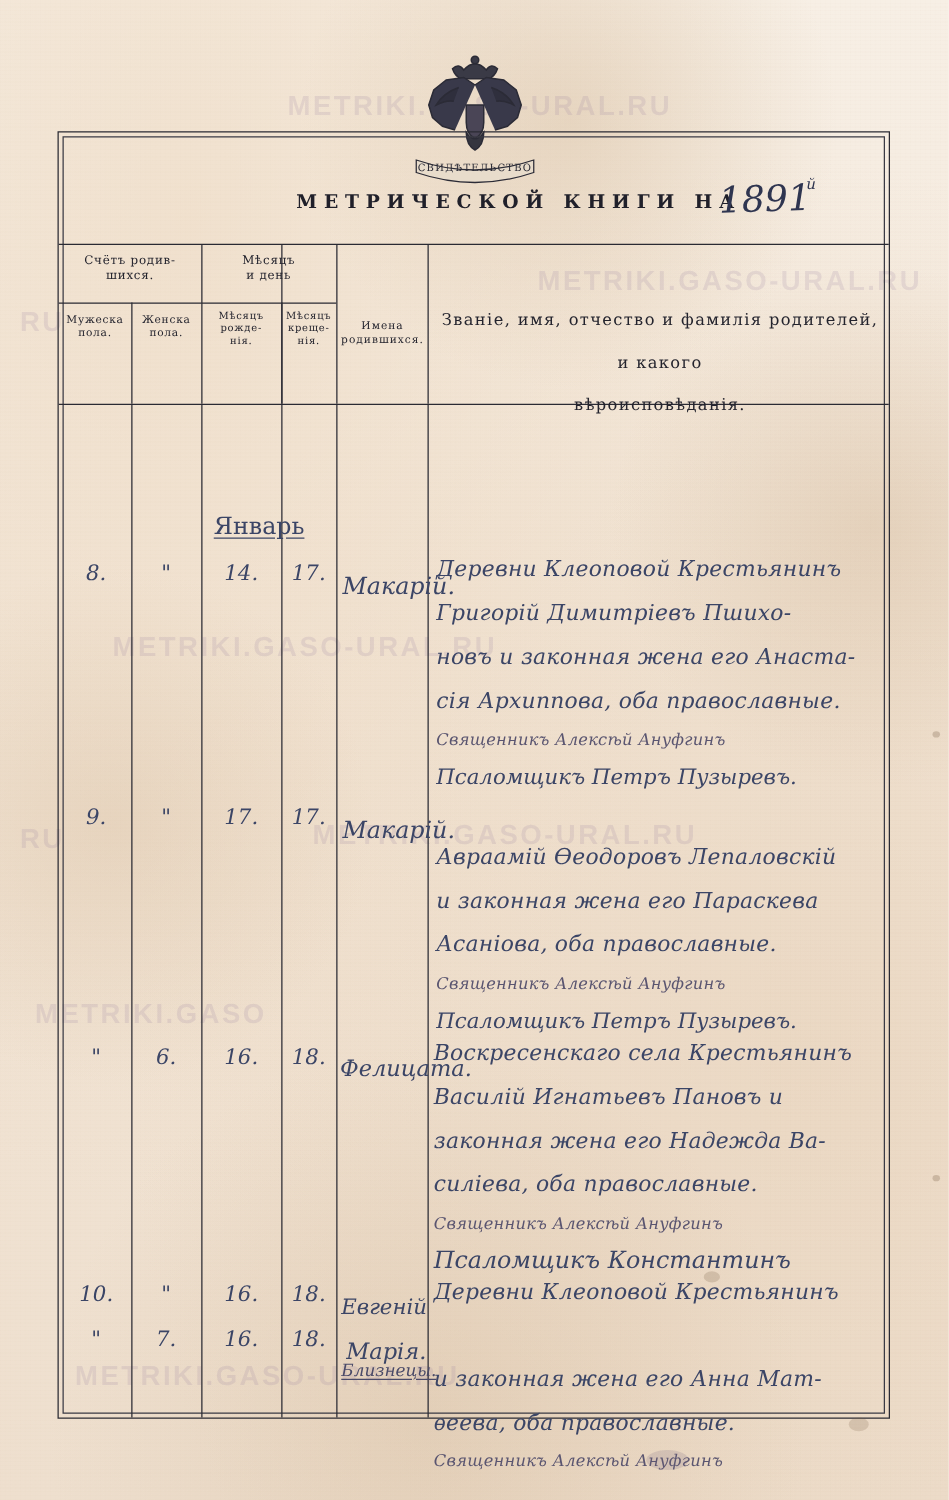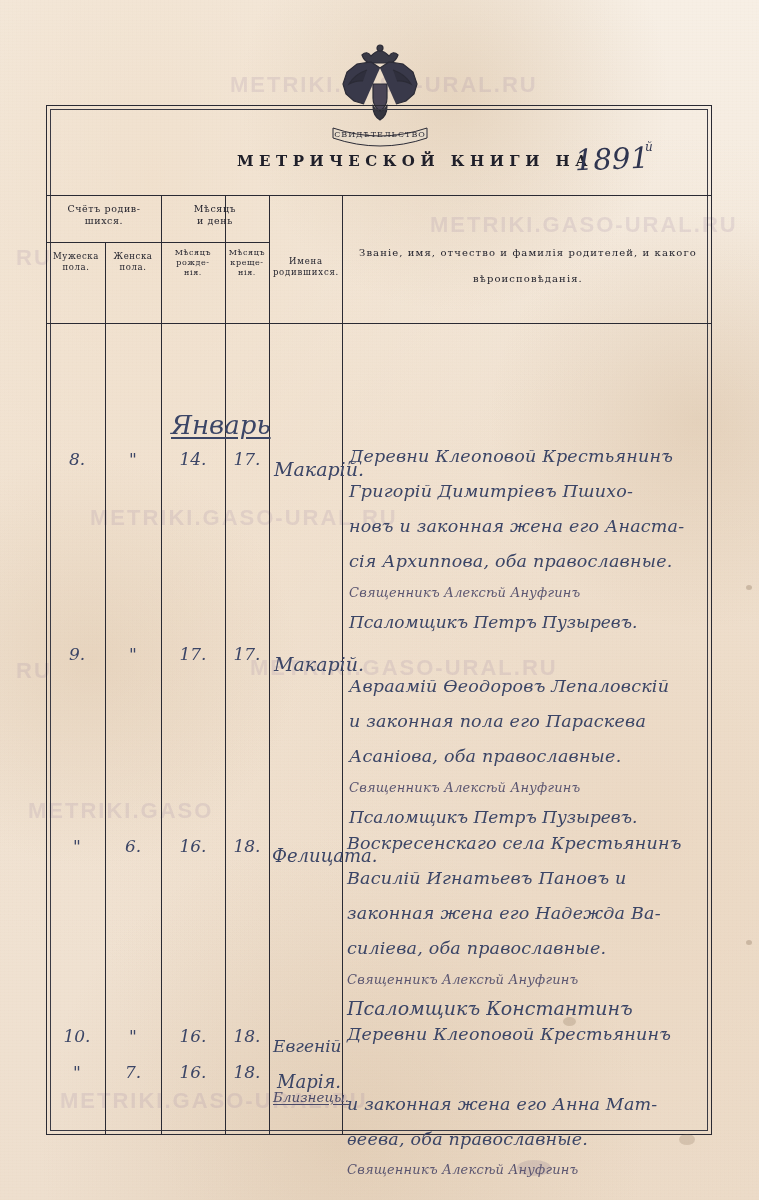--- a/index.html
+++ b/index.html
@@ -170,22 +170,21 @@
     position: absolute;
     font-family: "DejaVu Serif", serif;
     font-style: italic;
     color: #3b4566;
     font-size: 17px;
     text-align: center;
   }
   .month-hdr {
     position: absolute;
     font-family: "DejaVu Serif", serif;
-    font-style: italic;
-    font-size: 26px;
+    font-size: 19px;
     color: #3b4566;
     text-decoration: underline;
     text-underline-offset: 3px;
   }
   .name-hw {
     position: absolute;
     font-family: "DejaVu Serif", serif;
     font-style: italic;
     font-size: 19px;
     color: #3b4566;
@@ -313,21 +312,21 @@
 и день</div>
       <div class="hdr-text" style="left:116px; top:52px; width:60px; font-size:8px; white-space:pre-line;">Мѣсяцъ
 рожде-
 нія.</div>
       <div class="hdr-text" style="left:180px; top:52px; width:40px; font-size:8px; white-space:pre-line;">Мѣсяцъ
 креще-
 нія.</div>
 
       <div class="hdr-text" style="left:224px; top:60px; width:70px; font-size:8.5px; letter-spacing:0.8px;">Имена родившихся.</div>
 
-      <div class="hdr-text" style="left:300px; top:44px; width:362px; font-size:10px; letter-spacing:1.1px; line-height:2.6; white-space:pre-line;">Званіе, имя, отчество и фамилія родителей, и какого
+      <div class="hdr-text" style="left:300px; top:44px; width:362px; font-size:13px; letter-spacing:1.1px; line-height:2.6; white-space:pre-line;">Званіе, имя, отчество и фамилія родителей, и какого
 вѣроисповѣданія.</div>
     </div>
 
     <div id="body-band">
       <div class="bv" style="left:58px;"></div>
       <div class="bv" style="left:114px;"></div>
       <div class="bv" style="left:178px;"></div>
       <div class="bv" style="left:222px;"></div>
       <div class="bv" style="left:295px;"></div>
 
@@ -344,21 +343,21 @@
       <div class="line-hw" style="left:302px; top:227px;">сія Архиппова, оба православные.</div>
       <div class="clerk-hw" style="left:302px; top:261px;">Священникъ Алексѣй Ануфгинъ</div>
       <div class="psalm-hw" style="left:302px; top:288px;">Псаломщикъ Петръ Пузыревъ.</div>
 
       <div class="num" style="left:4px; top:320px; width:52px;">9.</div>
       <div class="ditto" style="left:60px; top:320px; width:52px;">"</div>
       <div class="num" style="left:116px; top:320px; width:60px;">17.</div>
       <div class="num" style="left:180px; top:320px; width:40px;">17.</div>
       <div class="name-hw" style="left:227px; top:317px;">Макарій.</div>
       <div class="line-hw" style="left:302px; top:352px;">Авраамій Ѳеодоровъ Лепаловскій</div>
-      <div class="line-hw" style="left:302px; top:387px;">и законная пола его Параскева</div>
+      <div class="line-hw" style="left:302px; top:387px;">и законная жена его Параскева</div>
       <div class="line-hw" style="left:302px; top:422px;">Асаніова, оба православные.</div>
       <div class="clerk-hw" style="left:302px; top:456px;">Священникъ Алексѣй Ануфгинъ</div>
       <div class="psalm-hw" style="left:302px; top:483px;">Псаломщикъ Петръ Пузыревъ.</div>
 
       <div class="ditto" style="left:4px; top:512px; width:52px;">"</div>
       <div class="num" style="left:60px; top:512px; width:52px;">6.</div>
       <div class="num" style="left:116px; top:512px; width:60px;">16.</div>
       <div class="num" style="left:180px; top:512px; width:40px;">18.</div>
       <div class="name-hw" style="left:225px; top:509px; font-size:18px;">Фелицата.</div>
       <div class="line-hw" style="left:300px; top:544px;">Василій Игнатьевъ Пановъ  и</div>

